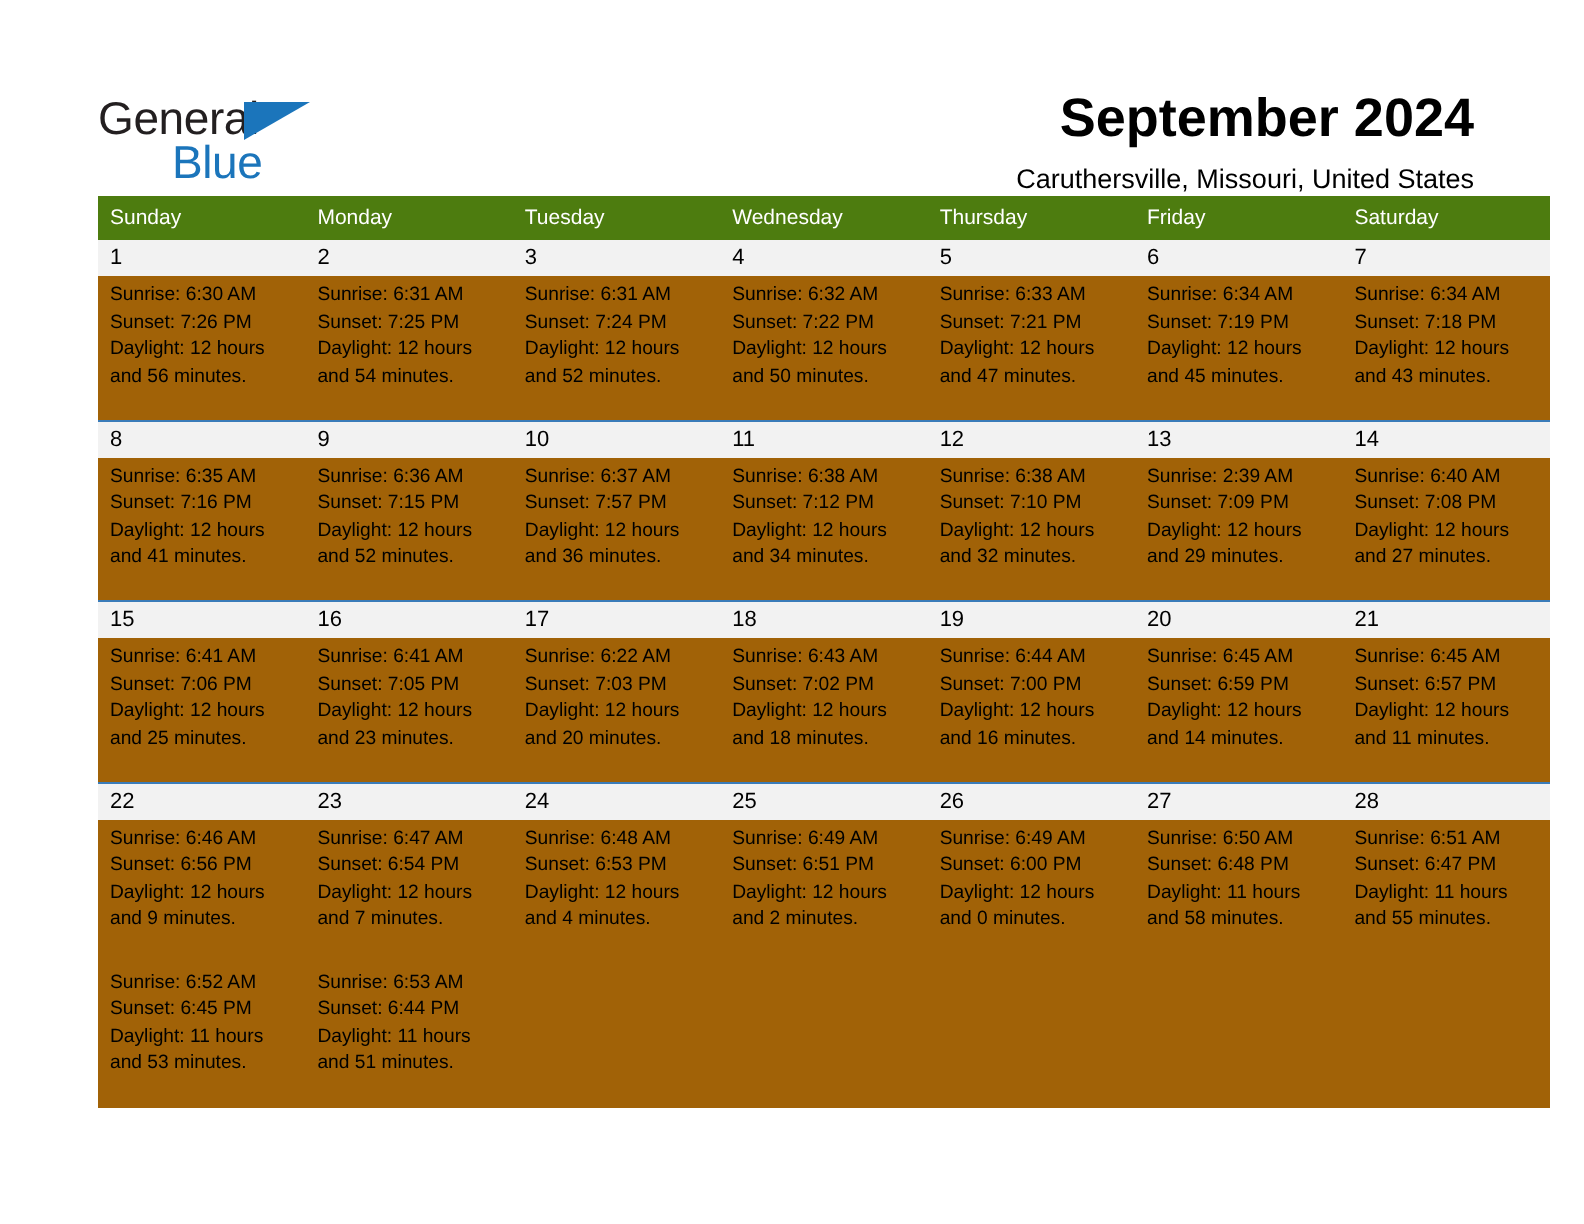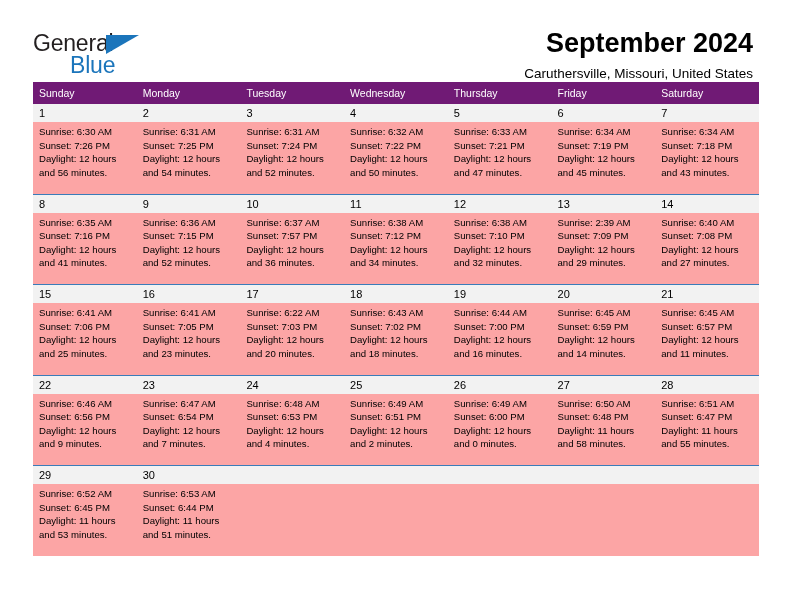--- a/index.html
+++ b/index.html
@@ -13,21 +13,21 @@
     width: 792px;
     height: 612px;
     font-family: "Liberation Sans", sans-serif;
     color: #000000;
     overflow: hidden;
   }
   .page {
     position: relative;
     width: 792px;
     height: 612px;
-    padding: 0;
+    padding: 16px;
   }
 
   
   .header {
     position: relative;
     height: 72px;
     padding: 26px 33px 0 33px;
   }
   .brand {
     position: absolute;
@@ -89,21 +89,21 @@
   
   .calendar {
     margin: 10px 33px 0 33px;
     width: 726px;
     border-collapse: collapse;
     table-layout: fixed;
   }
   .calendar col { width: 103.714px; }
 
   .calendar thead th {
-    background: #701a75;
+    background: #4d7c0f;
     color: #ffffff;
     font-size: 10.5px;
     font-weight: 400;
     text-align: left;
     padding: 5px 0 5px 6px;
     height: 20px;
     line-height: 12px;
     border: none;
   }
 
@@ -114,21 +114,21 @@
     height: 16px;
     font-size: 11px;
     line-height: 13px;
     color: #000000;
     vertical-align: top;
   }
   .daynum-row.first td {
     border-top: none;
   }
   .detail-row td {
-    background: #fca5a5;
+    background: #a16207;
     padding: 3px 6px 10px 6px;
     height: 72px;
     vertical-align: top;
     font-size: 9.6px;
     line-height: 13.6px;
     color: #000000;
   }
   .detail-row td .line { display: block; white-space: nowrap; }
   .empty-cell { background: #ffffff; }
   .daynum-row td.empty-num { background: #f2f2f2; }
@@ -382,29 +382,20 @@
             <span class="line">Daylight: 11 hours</span>
             <span class="line">and 58 minutes.</span>
           </td>
           <td>
             <span class="line">Sunrise: 6:51 AM</span>
             <span class="line">Sunset: 6:47 PM</span>
             <span class="line">Daylight: 11 hours</span>
             <span class="line">and 55 minutes.</span>
           </td>
         </tr>
-        <tr class="daynum-row">
-          <td>29</td>
-          <td>30</td>
-          <td class="empty-num"></td>
-          <td class="empty-num"></td>
-          <td class="empty-num"></td>
-          <td class="empty-num"></td>
-          <td class="empty-num"></td>
-        </tr>
         <tr class="detail-row">
           <td>
             <span class="line">Sunrise: 6:52 AM</span>
             <span class="line">Sunset: 6:45 PM</span>
             <span class="line">Daylight: 11 hours</span>
             <span class="line">and 53 minutes.</span>
           </td>
           <td>
             <span class="line">Sunrise: 6:53 AM</span>
             <span class="line">Sunset: 6:44 PM</span>

